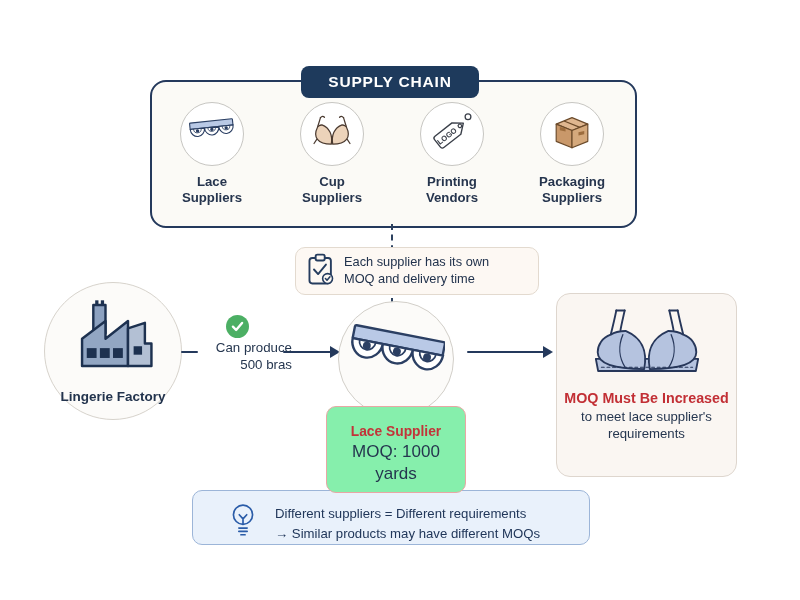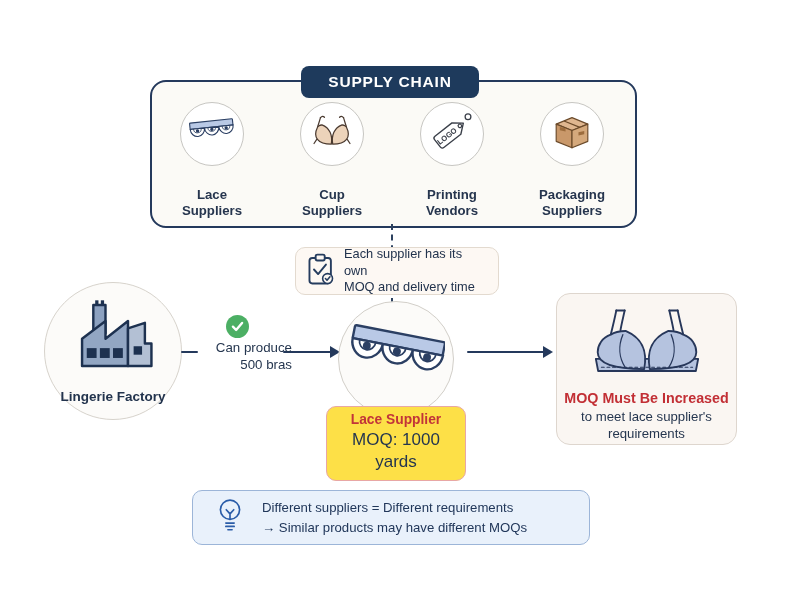--- a/index.html
+++ b/index.html
@@ -21,30 +21,30 @@
     font-weight:bold;font-size:15.5px;letter-spacing:.8px;
     display:flex;align-items:center;justify-content:center;
   }
   .sc-items{left:152px;top:102px;width:480px;display:flex;}
   .sc-item{flex:1;display:flex;flex-direction:column;align-items:center;}
   .sc-circle{
     width:62px;height:62px;border-radius:50%;background:#ffffff;
     border:1px solid #c7c6c2;display:flex;align-items:center;justify-content:center;
   }
   .sc-label{
-    margin-top:21px;font-weight:bold;font-size:13.2px;line-height:1.22;
+    margin-top:8px;font-weight:bold;font-size:13.2px;line-height:1.22;
     color:#26354e;text-align:center;white-space:pre-line;
   }
 
   
   .dash-v{left:391px;top:224px;height:80px;width:0;border-left:2px dashed #2c415f;z-index:1;}
 
   
   .note{
-    left:295px;top:247px;width:204px;height:48px;z-index:5;
+    left:295px;top:247px;width:244px;height:48px;z-index:5;
     background:#fdf8f3;border:1px solid #e3dacf;border-radius:10px;
     display:flex;align-items:center;gap:9px;padding:0 11px;box-sizing:border-box;
   }
   .note-text{font-size:12.8px;line-height:1.32;color:#22334d;white-space:pre-line;}
 
   
   .factory-circle{
     left:44px;top:282px;width:136px;height:136px;border-radius:50%;
     background:#fcfbf9;border:1px solid #d7d3cc;z-index:1;
     display:flex;justify-content:center;
@@ -69,42 +69,42 @@
   .head-2{left:543px;top:346px;}
 
   
   .lace-circle{
     left:338px;top:301px;width:114px;height:114px;border-radius:50%;
     background:#fcfbf9;border:1px solid #d2cfc9;z-index:1;
     display:flex;align-items:center;justify-content:center;
   }
   .lace-box{
     left:326px;top:406px;width:140px;z-index:6;box-sizing:border-box;
-    background:#fde047;border:1.3px solid #e8a7a5;border-radius:10px;
-    padding:5px 4px 7px;text-align:center;
+    background:#86efac;border:1.3px solid #e8a7a5;border-radius:10px;
+    padding:17px 4px 7px;text-align:center;
   }
   .lace-box-title{font-weight:bold;font-size:13.8px;color:#c23439;margin-bottom:2px;}
   .lace-box-moq{font-size:17px;color:#25364f;line-height:1.3;}
   .lace-box-note{font-size:12.2px;color:#25364f;line-height:1.3;}
 
   
   .result-box{
-    left:556px;top:293px;width:181px;height:152px;box-sizing:border-box;
+    left:556px;top:293px;width:181px;height:184px;box-sizing:border-box;
     background:#faf6f2;border:1px solid #ded6ce;border-radius:14px;z-index:1;
     display:flex;flex-direction:column;align-items:center;padding-top:10px;
   }
   .result-title{font-weight:bold;font-size:14.3px;color:#c22f35;margin-top:2px;}
   .result-text{font-size:13.2px;color:#25364f;line-height:1.32;text-align:center;
     white-space:pre-line;margin-top:2px;}
 
   
   .tip-box{
     left:192px;top:490px;width:398px;height:55px;box-sizing:border-box;z-index:1;
     background:#e9f1fb;border:1.2px solid #9cb5d8;border-radius:10px;
-    display:flex;align-items:center;gap:17px;padding-left:22px;
+    display:flex;align-items:flex-end;gap:17px;padding-left:35px;
   }
   .tip-text{font-size:13.2px;color:#21375a;line-height:1.5;}
   .tip-line{white-space:pre-line;}
 </style>
 </head>
 <body>
 
 <div class="abs panel"></div>
 <div class="abs sc-header">SUPPLY CHAIN</div>
 

